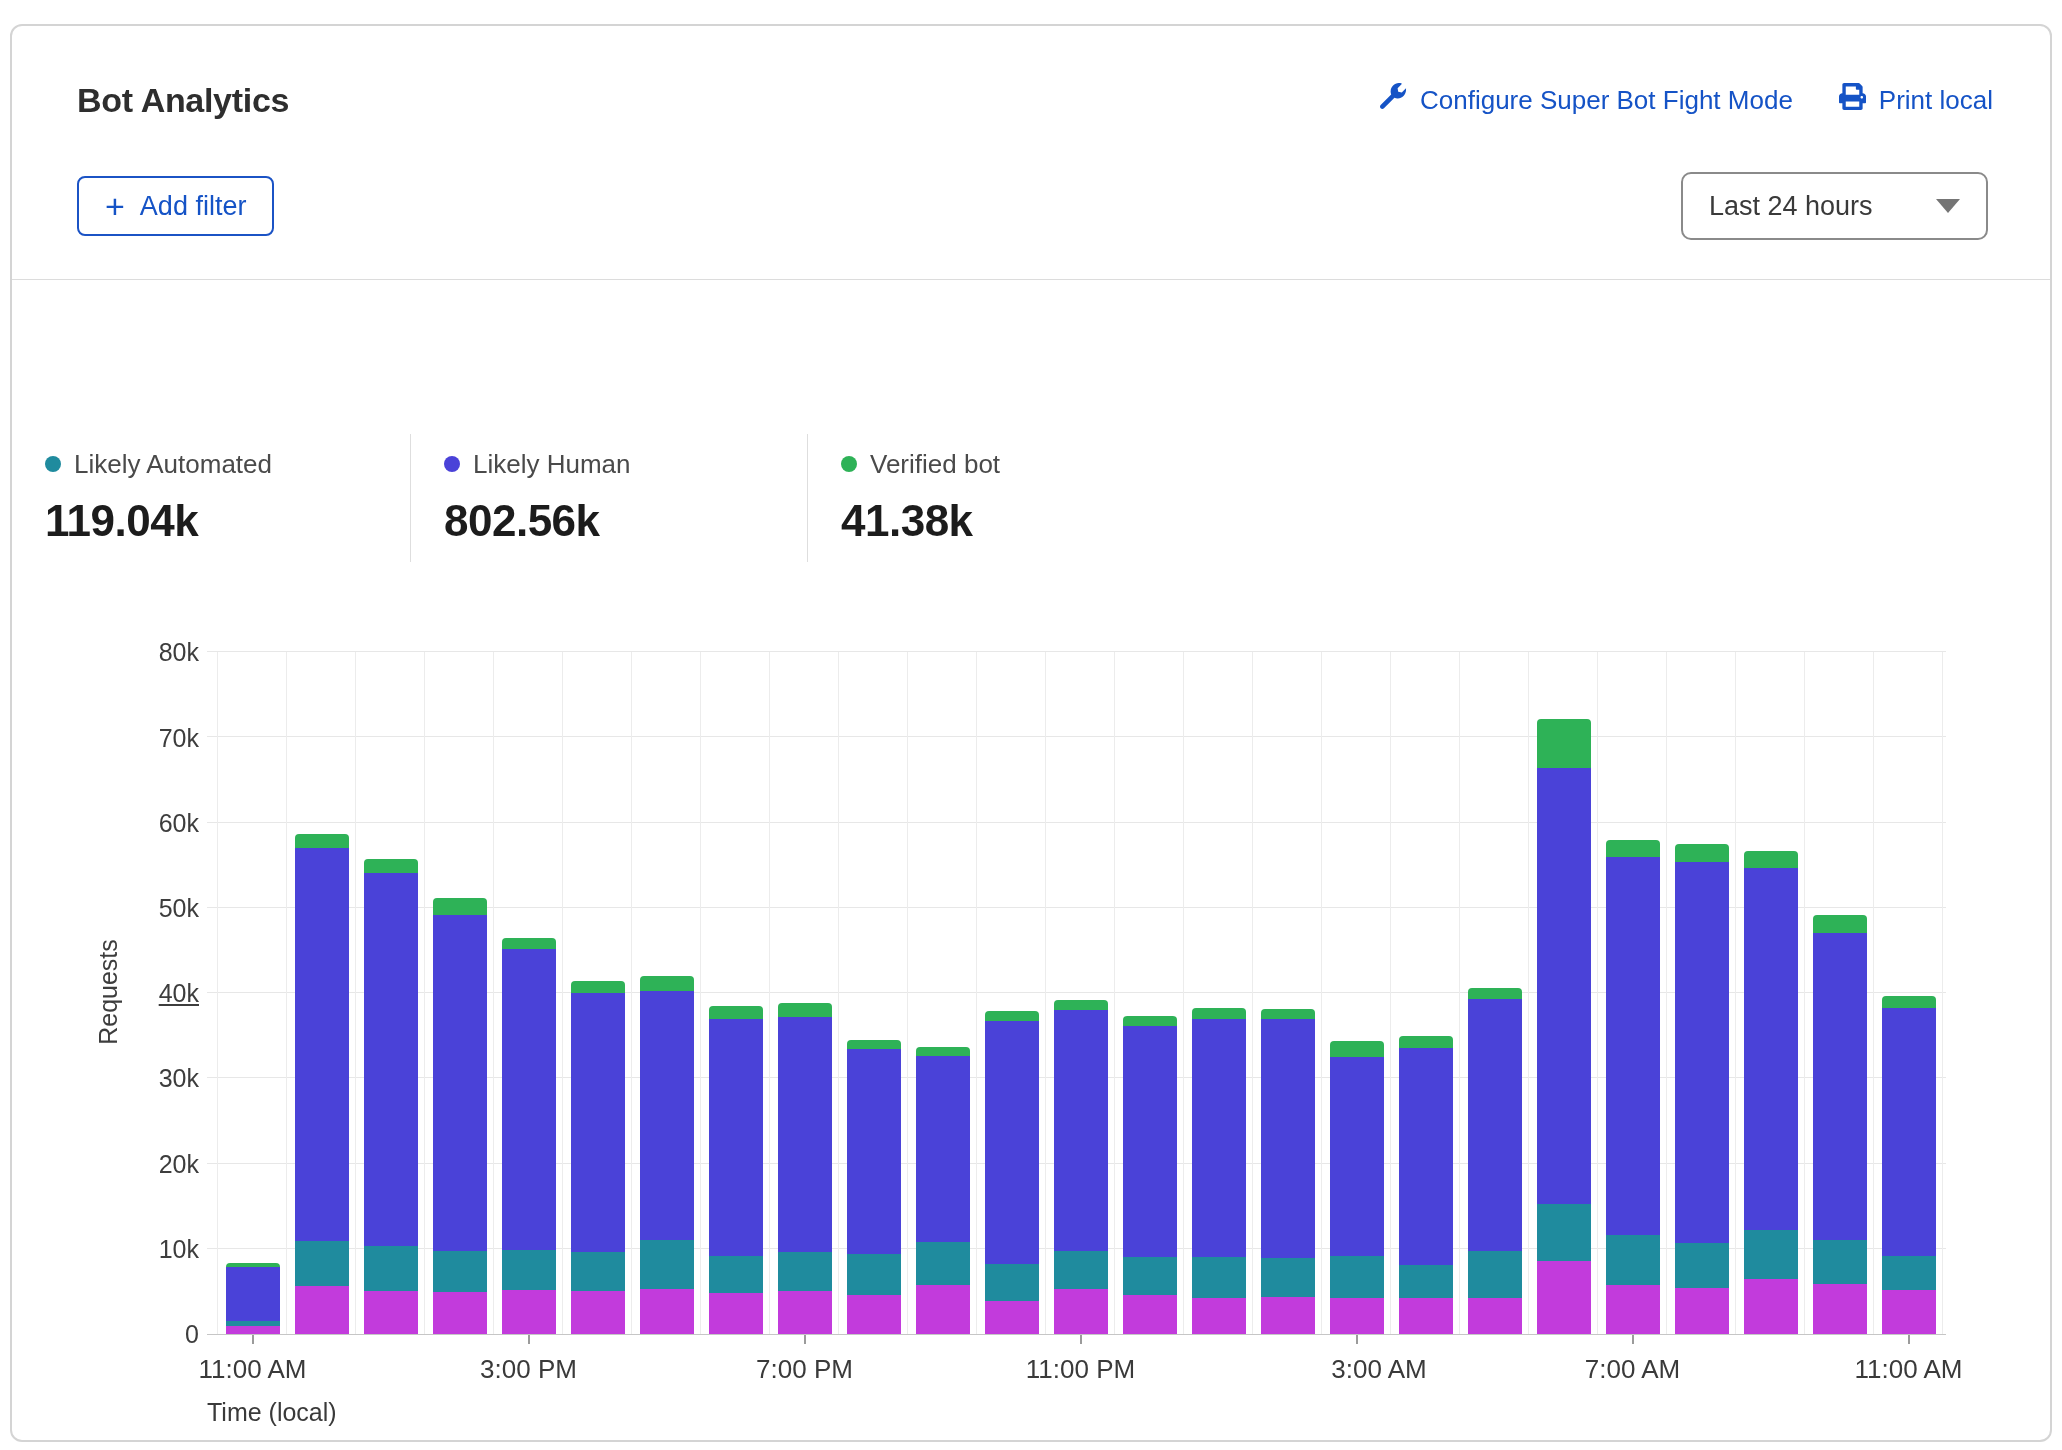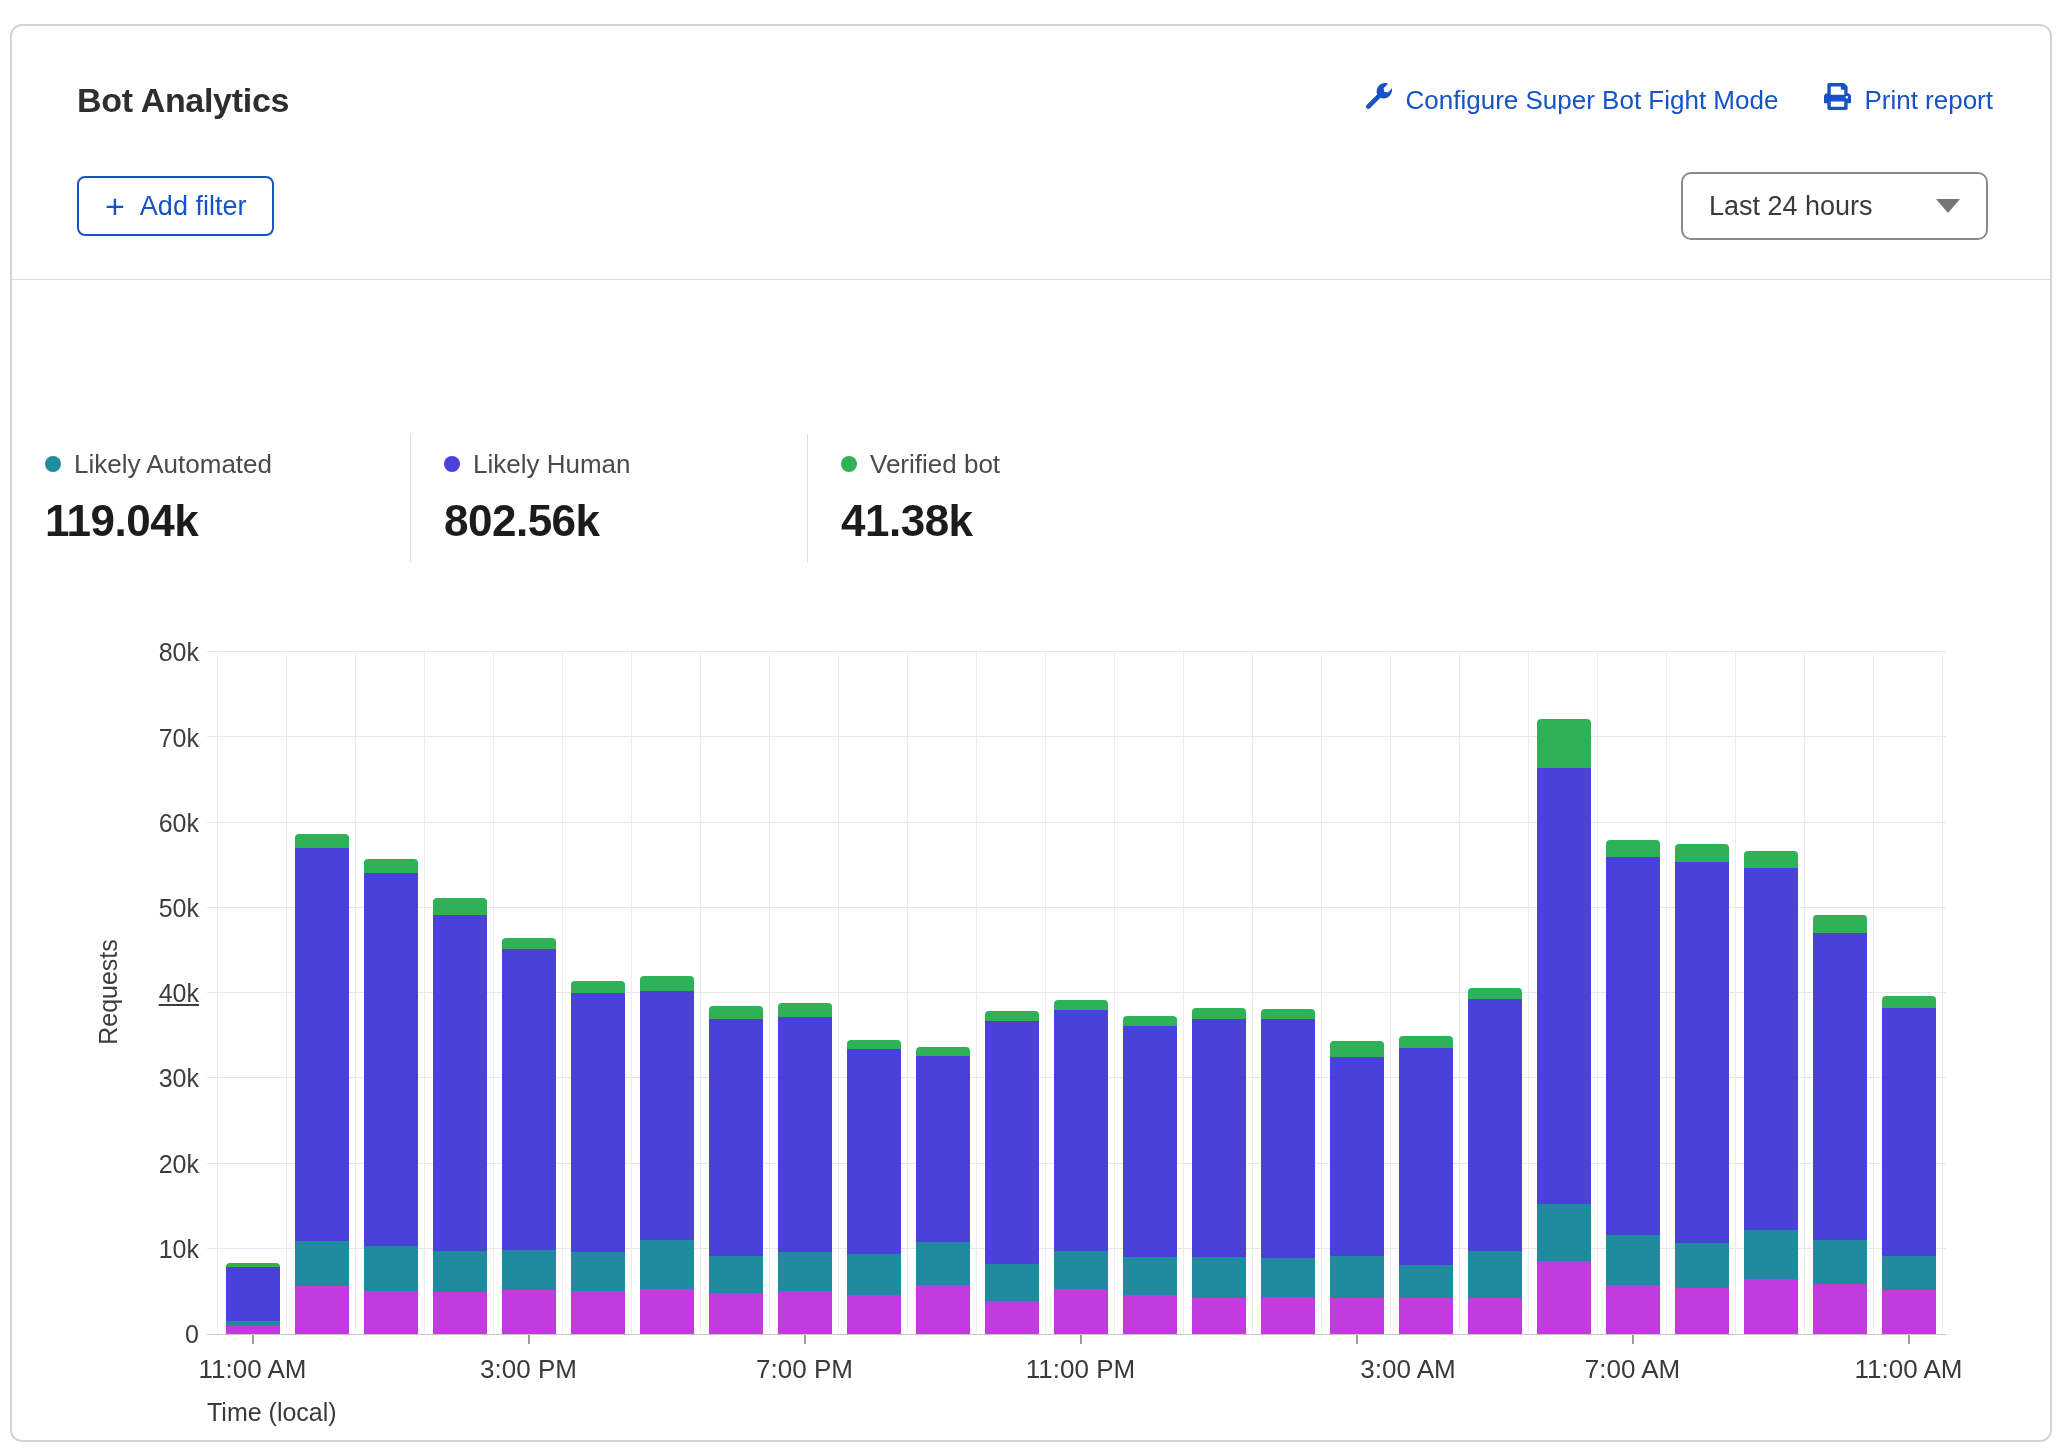--- a/index.html
+++ b/index.html
@@ -64,21 +64,21 @@
             </svg>
         </span>
         <span>Configure Super Bot Fight Mode</span>
       </div>
       <div class="hlink">
         <span>
           <svg width="27" height="27" viewBox="0 0 512 512">
               <path fill="#1553C6" d="M448 192V77.25c0-8.49-3.37-16.62-9.37-22.63L393.37 9.37c-6-6-14.14-9.37-22.63-9.37H96C78.33 0 64 14.33 64 32v160c-35.35 0-64 28.65-64 64v112c0 8.84 7.16 16 16 16h48v96c0 17.67 14.33 32 32 32h320c17.67 0 32-14.33 32-32v-96h48c8.84 0 16-7.16 16-16V256c0-35.35-28.65-64-64-64zm-64 256H128v-96h256v96zm0-224H128V64h192v48c0 8.84 7.16 16 16 16h48v96zm48 72c-13.25 0-24-10.75-24-24 0-13.26 10.75-24 24-24s24 10.74 24 24c0 13.25-10.75 24-24 24z"></path>
             </svg>
         </span>
-        <span>Print report</span>
+        <span>Print local</span>
       </div>
     </div>
   </div>
 
   <div class="toolbar-row">
     <button class="add-filter">
       <span class="plus-glyph">+</span>
       <span>Add filter</span>
     </button>
     <div class="dropdown">
@@ -315,20 +315,20 @@
       </div>
       <div class="tick" style="left: 44.5px;"></div>
       <div class="xlab" style="left: 45.5px;">11:00 AM</div>
       <div class="tick" style="left: 320.5px;"></div>
       <div class="xlab" style="left: 321.5px;">3:00 PM</div>
       <div class="tick" style="left: 596.5px;"></div>
       <div class="xlab" style="left: 597.5px;">7:00 PM</div>
       <div class="tick" style="left: 872.5px;"></div>
       <div class="xlab" style="left: 873.5px;">11:00 PM</div>
       <div class="tick" style="left: 1148.5px;"></div>
-      <div class="xlab" style="left: 1201px;">3:00 AM</div>
+      <div class="xlab" style="left: 1172px;">3:00 AM</div>
       <div class="tick" style="left: 1424.5px;"></div>
       <div class="xlab" style="left: 1425.5px;">7:00 AM</div>
       <div class="tick" style="left: 1700.5px;"></div>
       <div class="xlab" style="left: 1701.5px;">11:00 AM</div>
     </div>
 
 </div>
 
 </body></html>

